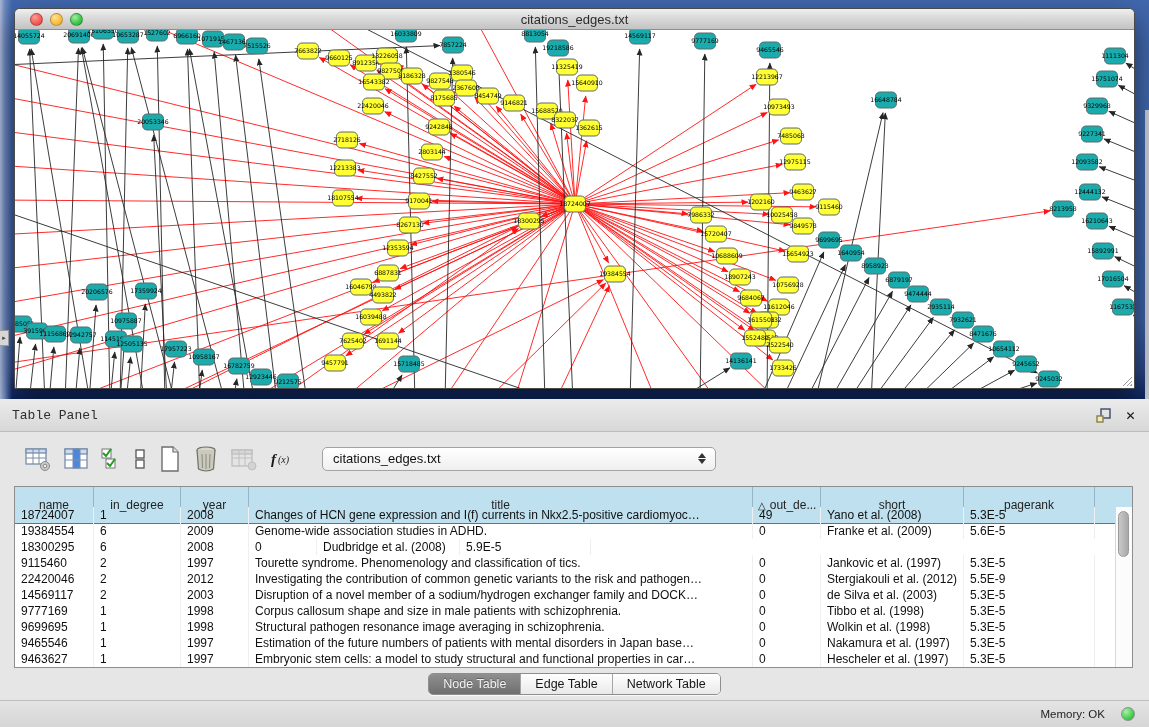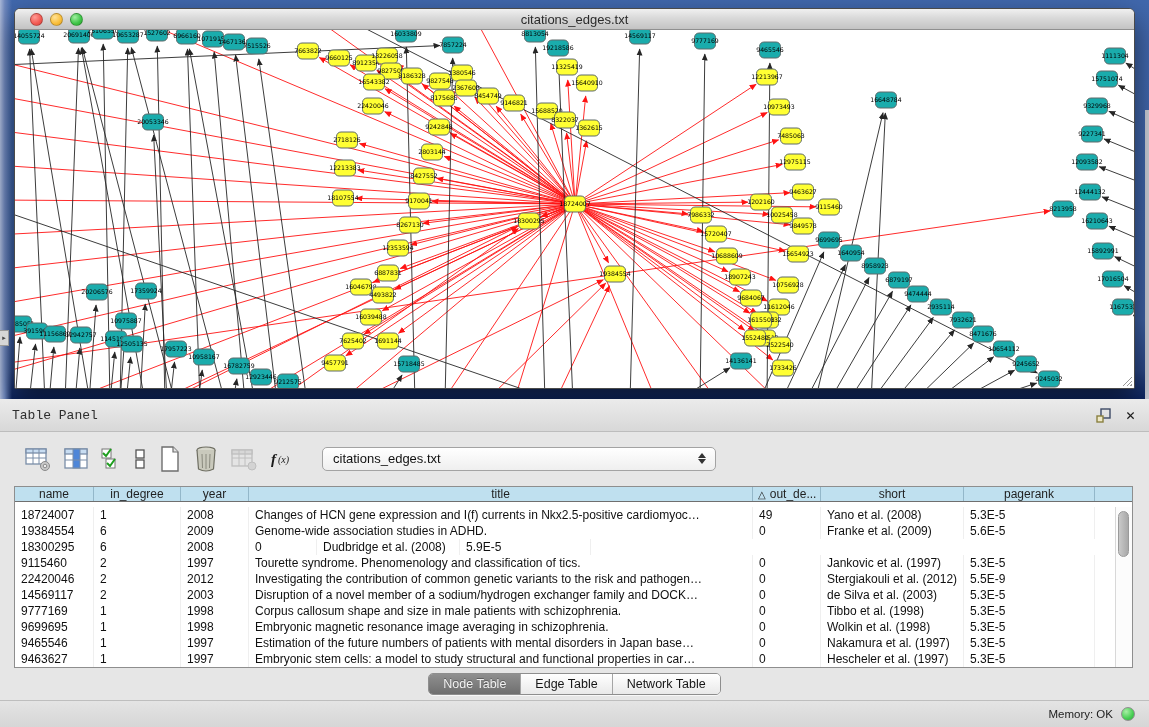--- a/index.html
+++ b/index.html
@@ -53,21 +53,21 @@
     background:linear-gradient(180deg,#FFFFFF,#EFEFEF); display:flex; align-items:center;
     box-shadow:inset 0 1px 0 #FFF; }
   .combo-text { flex:1; padding-left:10px; font-size:13px; color:#111; }
   .combo-arrows { width:22px; display:flex; flex-direction:column; align-items:center; gap:1px; padding-right:4px; }
   .combo-arrows span { width:0; height:0; border-left:4px solid transparent; border-right:4px solid transparent; }
   .arr-up { border-bottom:5px solid #333; }
   .arr-dn { border-top:5px solid #333; }
 
   .table-wrap { position:absolute; left:14px; top:87px; width:1119px; height:182px;
     background:#FFF; border:1px solid #8E8E8E; }
-  .thead { display:flex; height:15px; background:#BFE0EF; border-bottom:1px solid #6F6F6F; }
+  .thead { display:flex; height:37px; background:#BFE0EF; border-bottom:1px solid #6F6F6F; }
   .th { display:flex; align-items:center; justify-content:center; font-size:12px; color:#1F1F1F;
     border-right:1px solid #93B7C9; overflow:hidden; white-space:nowrap; }
   .th.sorted { justify-content:flex-start; padding-left:5px; gap:4px; }
   .sort-tri { font-size:10px; color:#222; }
   .tbody { position:absolute; left:0; top:20px; right:17px; bottom:0; overflow:hidden; }
   .tr { display:flex; height:16px; }
   .td { font-size:12px; line-height:16px; color:#101010; padding-left:6px; overflow:hidden;
     white-space:nowrap; border-right:1px solid #EFEFEF; }
   .c0{width:79px;} .c1{width:87px;} .c2{width:68px;} .c3{width:504px;} .c4{width:68px;} .c5{width:143px;} .c6{width:131px;}
   .vscroll { position:absolute; right:0; top:20px; bottom:0; width:17px; background:#FCFCFC; border-left:1px solid #D8D8D8; }
@@ -80,21 +80,21 @@
   .seg-btn { height:20px; padding:8px 14px; font-size:12.5px; display:flex; align-items:center;
     background:linear-gradient(180deg,#FFFFFF,#E9E9E9); color:#161616; border-right:1px solid #A5A5A5; }
   .seg-btn:last-child { border-right:none; }
   .seg-btn.active { background:linear-gradient(180deg,#8F8F8F,#6F6F6F); color:#F2F2F2;
     text-shadow:0 -1px 0 rgba(0,0,0,.3); }
 
   
   .statusbar { position:absolute; left:0; top:700px; width:1149px; height:27px;
     background:linear-gradient(180deg,#E4E4E4,#D6D6D6); border-top:1px solid #BEBEBE;
     display:flex; align-items:center; justify-content:flex-end; }
-  .mem-label { font-size:11.5px; color:#1D1D1D; margin-right:8px; }
+  .mem-label { font-size:11.5px; color:#1D1D1D; margin-right:16px; }
   .mem-dot { width:14px; height:14px; border-radius:50%; margin-right:14px; border:1px solid #8F8F8F;
     background:radial-gradient(circle at 35% 30%,#A8EFA5,#46CE52 60%,#2DA83B); }
 </style>
 </head>
 <body>
 
 <div class="screen">
 
   <div class="graph-area">
     <div class="left-strip"></div>
@@ -908,21 +908,21 @@
             <div class="td c2">1998</div>
             <div class="td c3">Corpus callosum shape and size in male patients with schizophrenia.</div>
             <div class="td c4">0</div>
             <div class="td c5">Tibbo et al. (1998)</div>
             <div class="td c6">5.3E-5</div>
           </div>
           <div class="tr">
             <div class="td c0">9699695</div>
             <div class="td c1">1</div>
             <div class="td c2">1998</div>
-            <div class="td c3">Embryonic magnetic resonance image averaging in schizophrenia.</div>
+            <div class="td c3">Structural pathogen resonance image averaging in schizophrenia.</div>
             <div class="td c4">0</div>
             <div class="td c5">Wolkin et al. (1998)</div>
             <div class="td c6">5.3E-5</div>
           </div>
           <div class="tr">
             <div class="td c0">9465546</div>
             <div class="td c1">1</div>
             <div class="td c2">1997</div>
             <div class="td c3">Estimation of the future numbers of patients with mental disorders in Japan base…</div>
             <div class="td c4">0</div>

